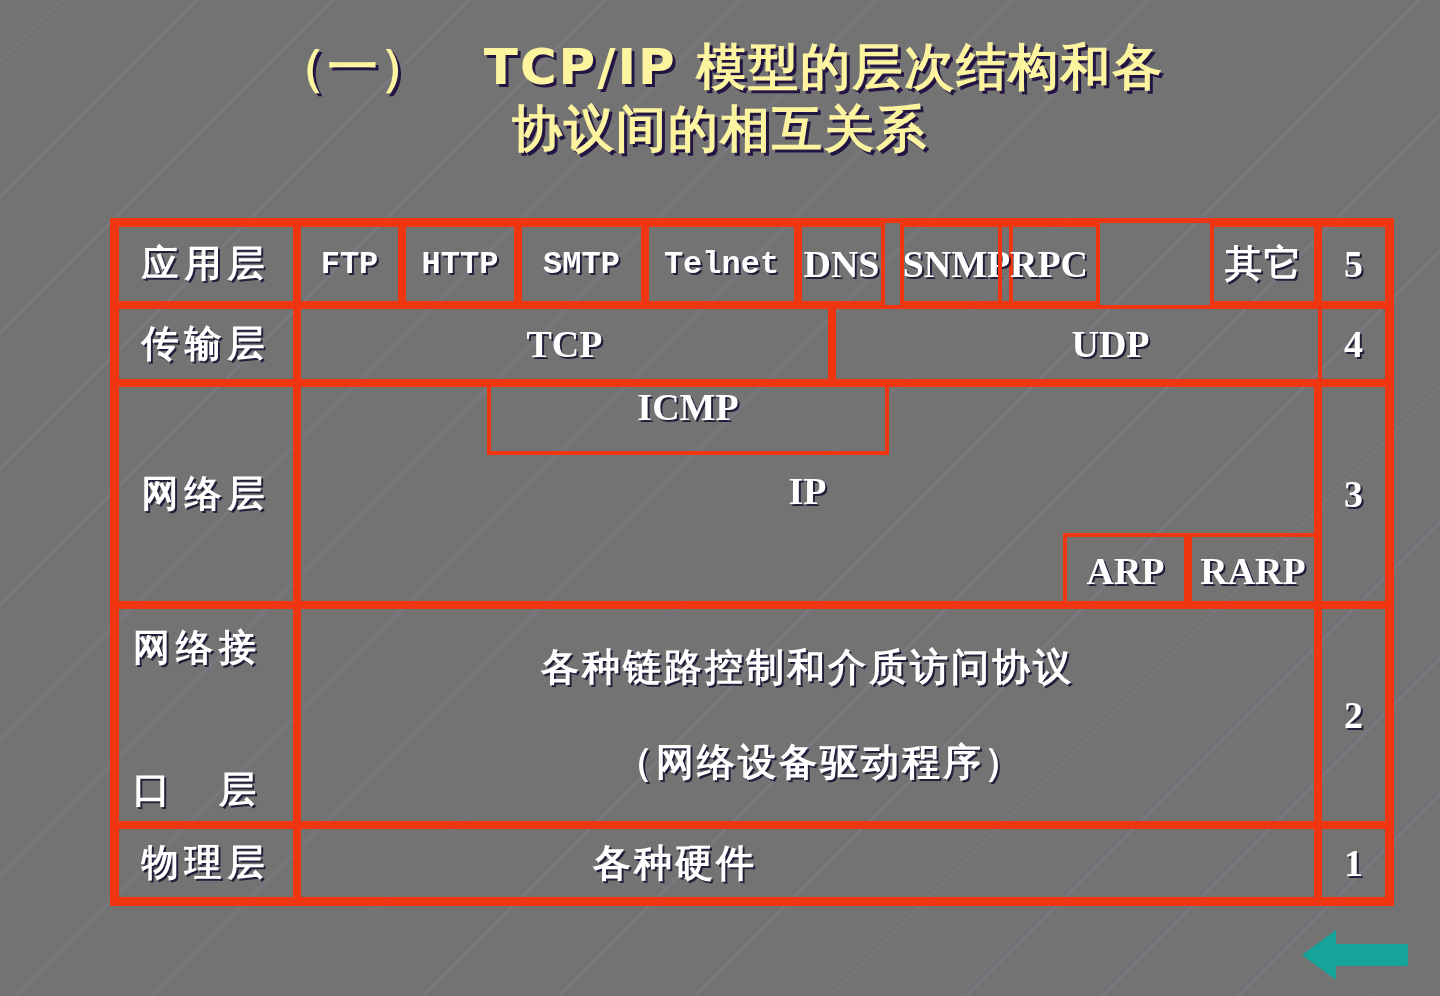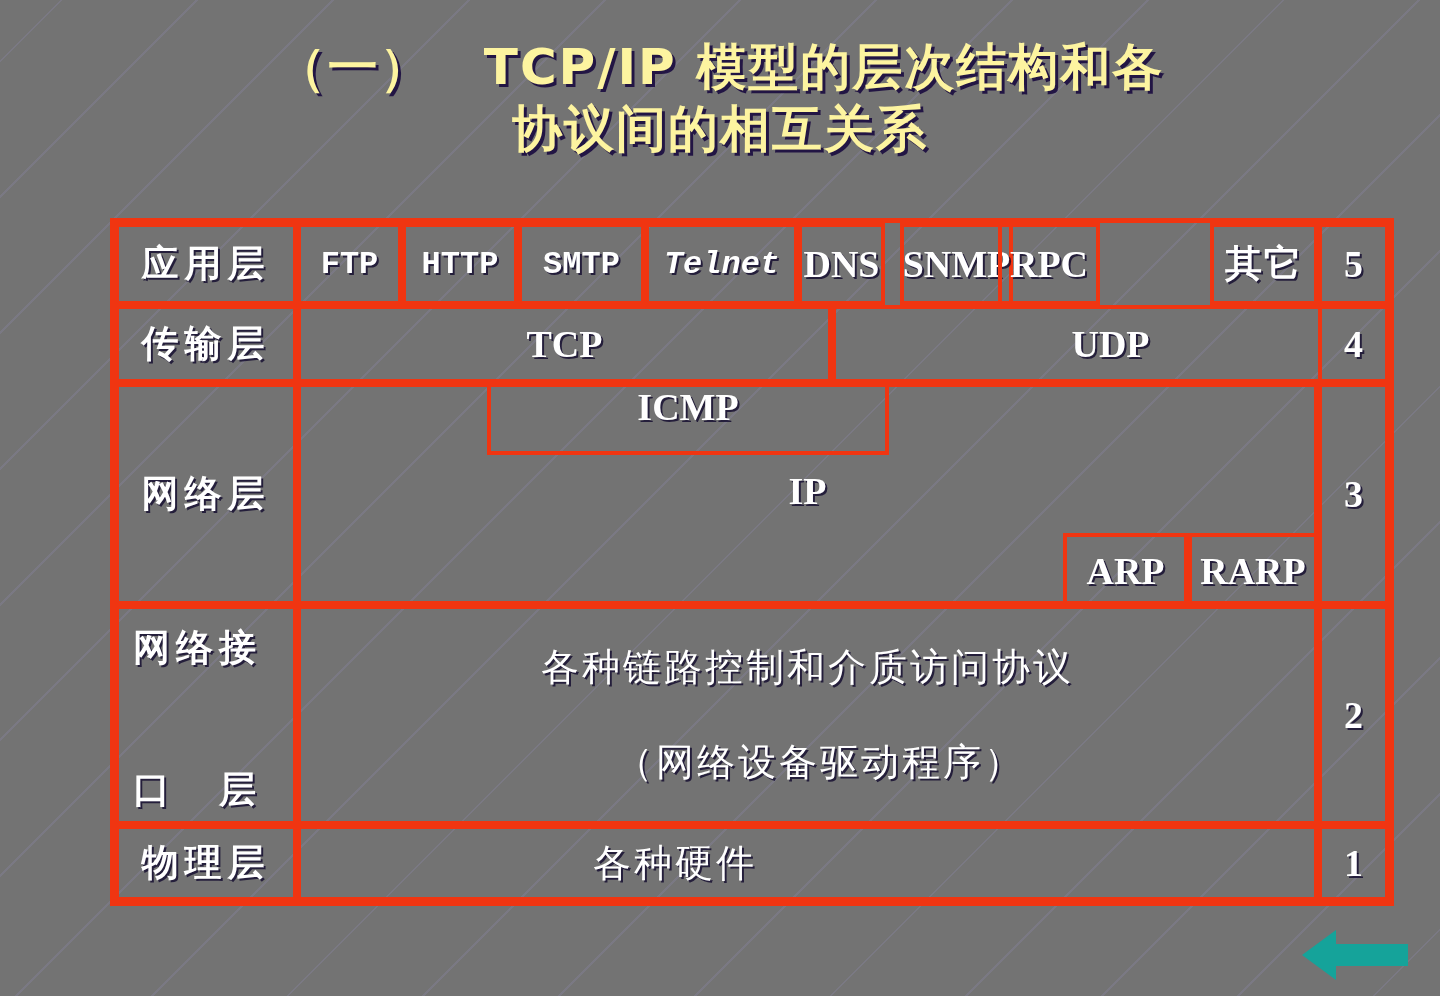--- a/index.html
+++ b/index.html
@@ -87,21 +87,21 @@
     font-weight: bold;
     font-size: 32px;
   }
   .num {
     font-family: "Liberation Serif", "DejaVu Serif", serif;
     font-weight: bold;
     font-size: 38px;
   }
   .big-cn {
     font-family: "DejaVu Sans", sans-serif;
-    font-weight: normal;
+    font-weight: bold;
     font-size: 38px;
     letter-spacing: 3px;
   }
 
   .stackcell {
     flex-direction: column;
     justify-content: flex-start;
   }
 
   .arrow-wrap {
@@ -126,21 +126,21 @@
   <div class="table-wrap">
 
     <div class="cellbox label-cn" style="left:0px; top:0px; width:182px; height:82px;">应用层</div>
 
     <div class="cellbox proto-mono" style="left:182px; top:0px; width:105px; height:82px;">FTP</div>
 
     <div class="cellbox proto-mono" style="left:287px; top:0px; width:116px; height:82px;">HTTP</div>
 
     <div class="cellbox proto-mono" style="left:403px; top:0px; width:127px; height:82px;">SMTP</div>
 
-    <div class="cellbox proto-mono" style="left:530px; top:0px; width:153px; height:82px;font-style:italic;">Telnet</div>
+    <div class="cellbox proto-mono" style="left:530px; top:0px; width:153px; height:82px;">Telnet</div>
 
     <div class="cellbox proto" style="left:683px; top:0px; width:87px; height:82px;">DNS</div>
 
     <div class="cellbox proto" style="left:770px; top:0px; width:113px; height:82px;margin-left:15px;">SNMP</div>
 
     <div class="cellbox proto" style="left:883px; top:0px; width:102px; height:82px;">RPC</div>
 
 
     <div class="cellbox label-cn" style="left:1095px; top:0px; width:108px; height:82px; letter-spacing:2px;">其它</div>
 

